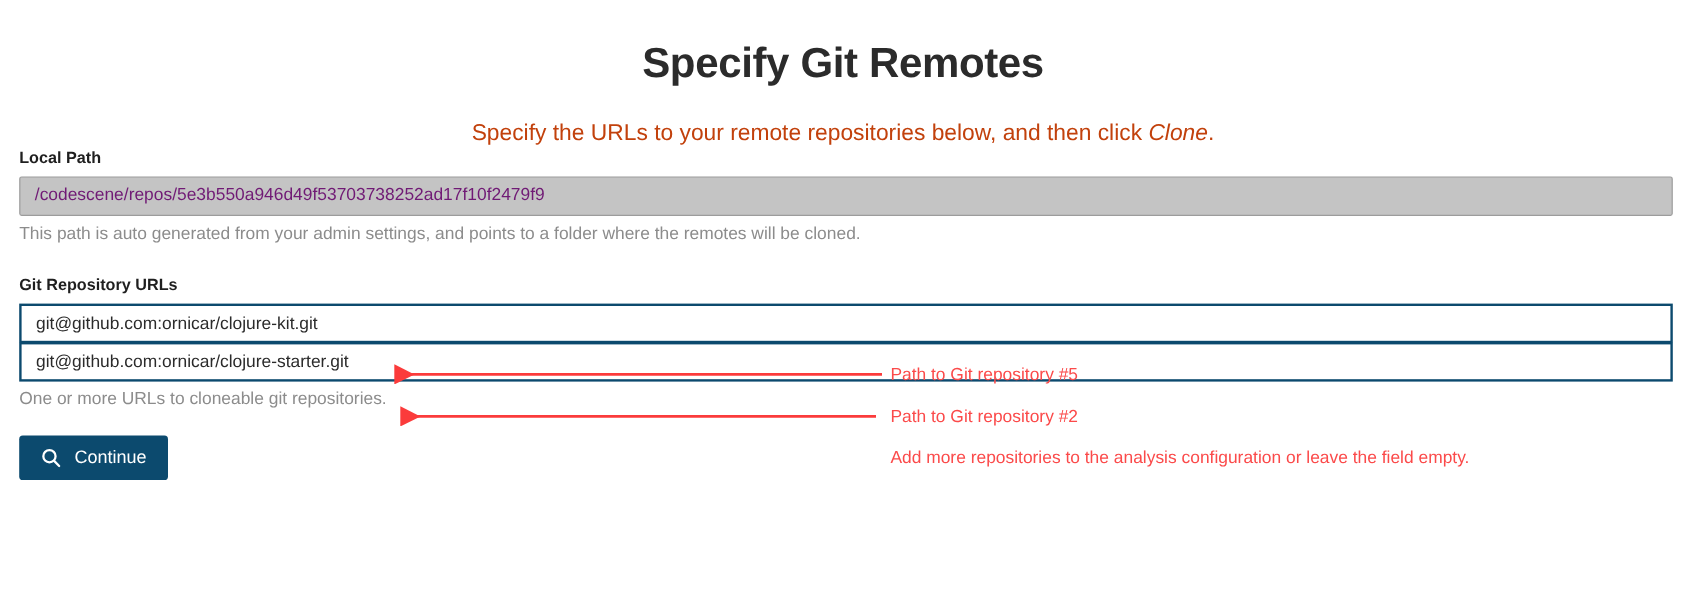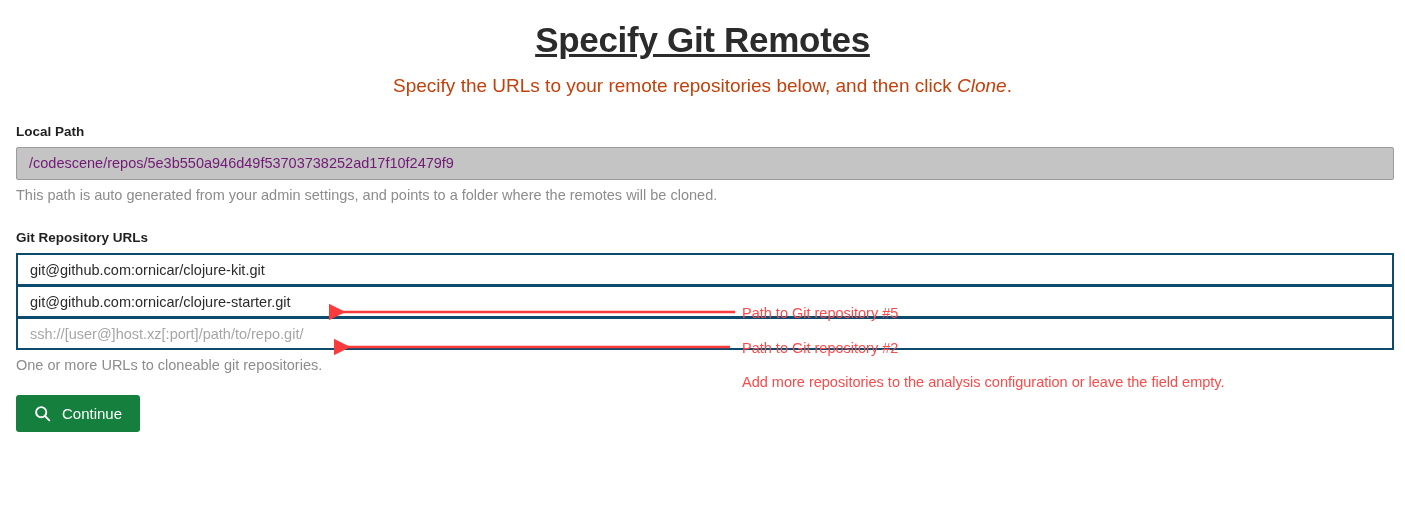--- a/index.html
+++ b/index.html
@@ -11,29 +11,28 @@
     width: 1405px;
     height: 505px;
     font-family: "Liberation Sans", sans-serif;
     color: #2b2b2b;
     position: relative;
     overflow: hidden;
   }
 
   
   .page-title {
-    margin: 3px;
+    margin: 16px;
     padding-top: 16px;
     text-align: center;
     font-size: 35px;
     font-weight: bold;
     letter-spacing: -0.3px;
     color: #2b2b2b;
     line-height: 1.2;
-    text-decoration: underline;
   }
   .page-subtitle {
     margin: 0;
     padding-top: 11px;
     text-align: center;
     font-size: 19px;
     font-weight: normal;
     color: #c2410c;
     line-height: 1.2;
   }
@@ -133,21 +132,21 @@
   }
 
   
   .btn-continue {
     display: inline-flex;
     align-items: center;
     gap: 11px;
     margin-top: 20px;
     padding: 0 18px;
     height: 37px;
-    background: #15803d;
+    background: #0c4a6e;
     border: 0;
     border-radius: 3px;
     color: #ffffff;
     font-family: "Liberation Sans", sans-serif;
     font-size: 15px;
     cursor: pointer;
   }
   .btn-continue svg { display: block; }
 </style>
 </head>
@@ -169,23 +168,20 @@
   <div class="section-urls">
     <div class="field-label">Git Repository URLs</div>
 
 
     <div class="repo-stack">
       <div class="repo-row">
         <input class="repo-input" type="text" value="git@github.com:ornicar/clojure-kit.git" style="">
       </div>
       <div class="repo-row">
         <input class="repo-input" type="text" value="git@github.com:ornicar/clojure-starter.git" style="">
-      </div>
-      <div class="repo-row">
-        <input class="repo-input" type="text" placeholder="ssh://[user@]host.xz[:port]/path/to/repo.git/" style="">
       </div>
     </div>
 
     <p class="help-text">One or more URLs to cloneable git repositories.</p>
   </div>
 
   <button class="btn-continue">
     <span>
       <svg width="17" height="17" viewBox="0 0 17 17" fill="none" aria-hidden="true">
         <circle cx="7.2" cy="7.2" r="5.1" stroke="#ffffff" stroke-width="1.9"></circle>

